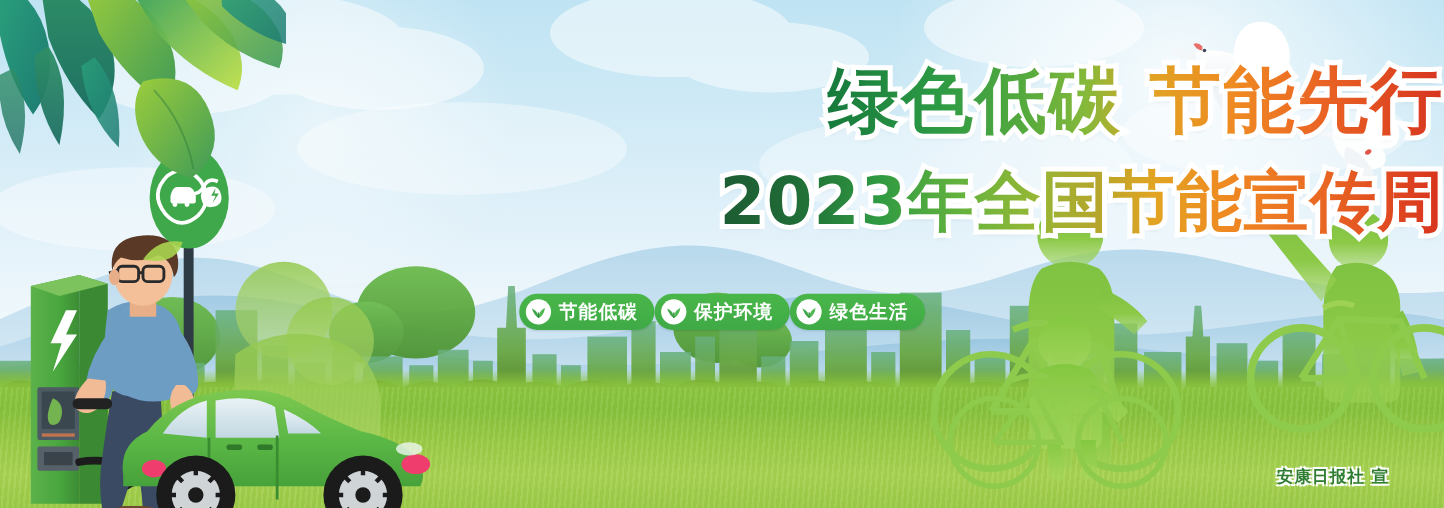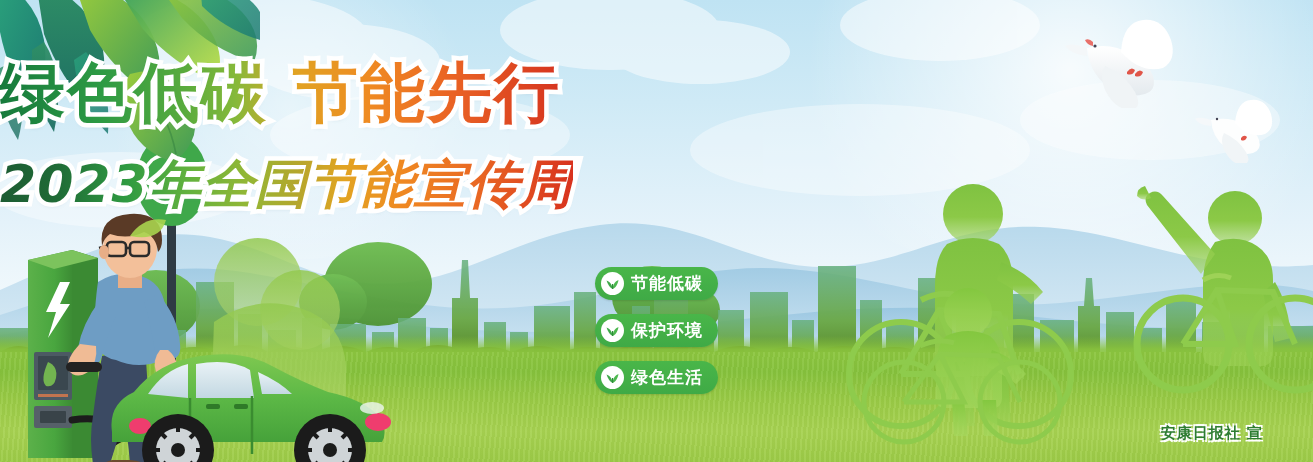--- a/index.html
+++ b/index.html
@@ -40,21 +40,21 @@
 
   
   .leftscene{position:absolute;left:0;bottom:0;width:420px;height:330px;}
 
   
   .rightscene{position:absolute;right:0;bottom:0;width:470px;height:300px;}
 
   
   .titlewrap{
     position:absolute;left:0;right:0;top:56px;
-    text-align:left;
+    text-align:right;
     pointer-events:none;
   }
   .headline{
     display:block;
     font-size:65px;
     line-height:74px;
     font-weight:bold;
     letter-spacing:2px;
     font-family:"DejaVu Sans","Liberation Sans",sans-serif;
     white-space:nowrap;
@@ -69,32 +69,32 @@
   .outline{
     position:absolute;left:0;right:0;top:0;
     color:#ffffff;
     -webkit-text-stroke:9px #ffffff;
     text-shadow:0 3px 4px rgba(120,150,170,.35);
     z-index:0;
   }
   .fillLayer{position:relative;z-index:1;}
 
   .line2{
-    font-size:52px;line-height:92px;letter-spacing:1px;font-style:italic;
+    font-size:60px;line-height:92px;letter-spacing:1px;
   }
   .line2 .grad2{
     background:linear-gradient(90deg,#1d5c33 0%,#1f6b36 10%,#2f9a41 22%,#63b23e 33%,#93b735 43%,#b5a62c 52%,#e2a422 60%,#ef8922 70%,#ea6b23 82%,#d8321e 100%);
     -webkit-background-clip:text;background-clip:text;color:transparent;
     -webkit-text-fill-color:transparent;
   }
 
   
   .pills{
     position:absolute;left:0;right:0;top:267px;
-    display:flex;justify-content:center;align-items:center;gap:14px;flex-direction:column;
+    display:flex;justify-content:center;align-items:center;
   }
   .pill{
     display:flex;align-items:center;gap:7px;
     height:33px;padding:0 15px 0 6px;
     border-radius:17px;
     background:linear-gradient(180deg,#49b649 0%,#3faa46 100%);
     box-shadow:0 1px 2px rgba(0,0,0,.12);
   }
   .pill .dot{
     width:23px;height:23px;border-radius:50%;

